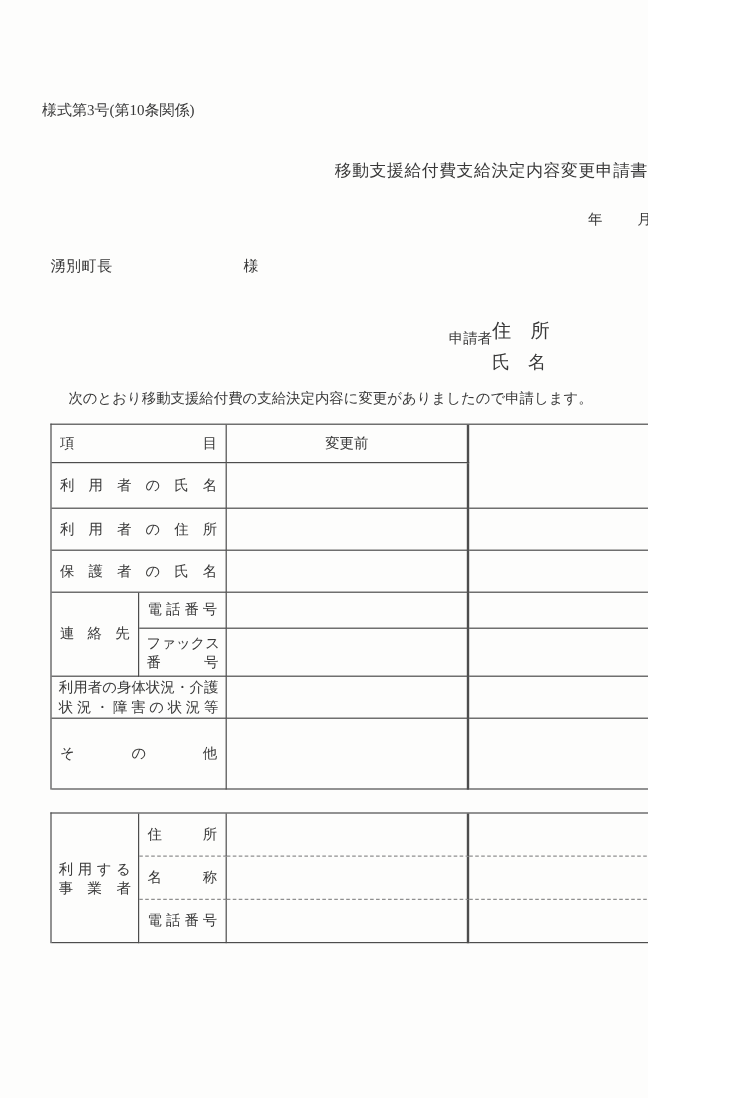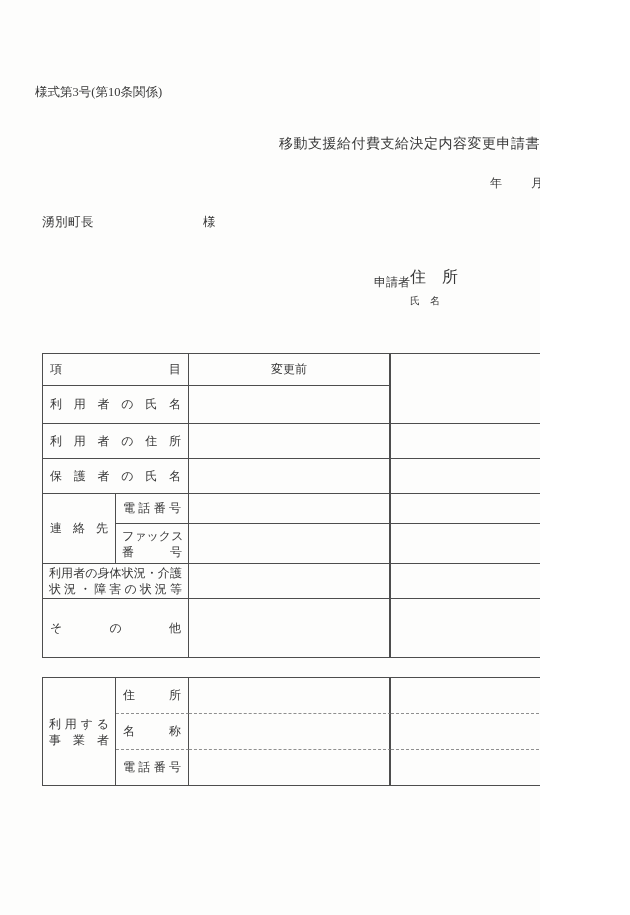--- a/index.html
+++ b/index.html
@@ -19,21 +19,21 @@
     overflow:hidden;
   }
   .abs{position:absolute;line-height:1;white-space:nowrap;}
   .form-number{left:35px;top:86px;font-size:12.5px;}
   .title{left:0;right:0;top:137px;text-align:right;font-size:14px;letter-spacing:0.5px;}
   .date-line{left:490px;top:177px;width:94px;display:flex;justify-content:space-between;font-size:12px;}
   .addressee-name{left:42px;top:216px;font-size:12.5px;letter-spacing:0.5px;}
   .addressee-honorific{left:203px;top:216px;font-size:12.5px;}
   .applicant-label{left:374px;top:276px;font-size:12px;text-align:right;}
   .applicant-address{left:410px;top:253px;font-size:16px;margin-top:16px;}
-  .applicant-name{left:410px;top:296px;font-size:10px;}
+  .applicant-name{left:410px;top:296px;font-size:15px;}
   .seal{
     left:554px;top:289px;width:14px;height:14px;
     border:1px solid #5a5a5a;border-radius:50%;
     display:flex;align-items:center;justify-content:center;
     font-size:9px;line-height:1;box-sizing:border-box;
   }
   .intro{left:57px;top:326px;font-size:12px;}
 
   .grid{
     position:absolute;display:grid;
@@ -84,20 +84,21 @@
   <span class="abs addressee-name">湧別町長</span>
   <span class="abs addressee-honorific">様</span>
 
   <span class="abs applicant-label">申請者</span>
   <span class="abs applicant-address">住　所</span>
   <span class="abs applicant-name">氏　名</span>
   <span class="abs seal">
       <span>印</span>
     </span>
 
+  <div class="abs intro">次のとおり移動支援給付費の支給決定内容に変更がありましたので申請します。</div>
 
   <div class="grid t1">
     <div class="c" style="grid-area:1/1/2/3">
       <div class="jchars">
           <span>項</span>
           <span>目</span>
         </div>
     </div>
     <div class="c center thick" style="grid-area:1/3/2/4">変更前</div>
 

